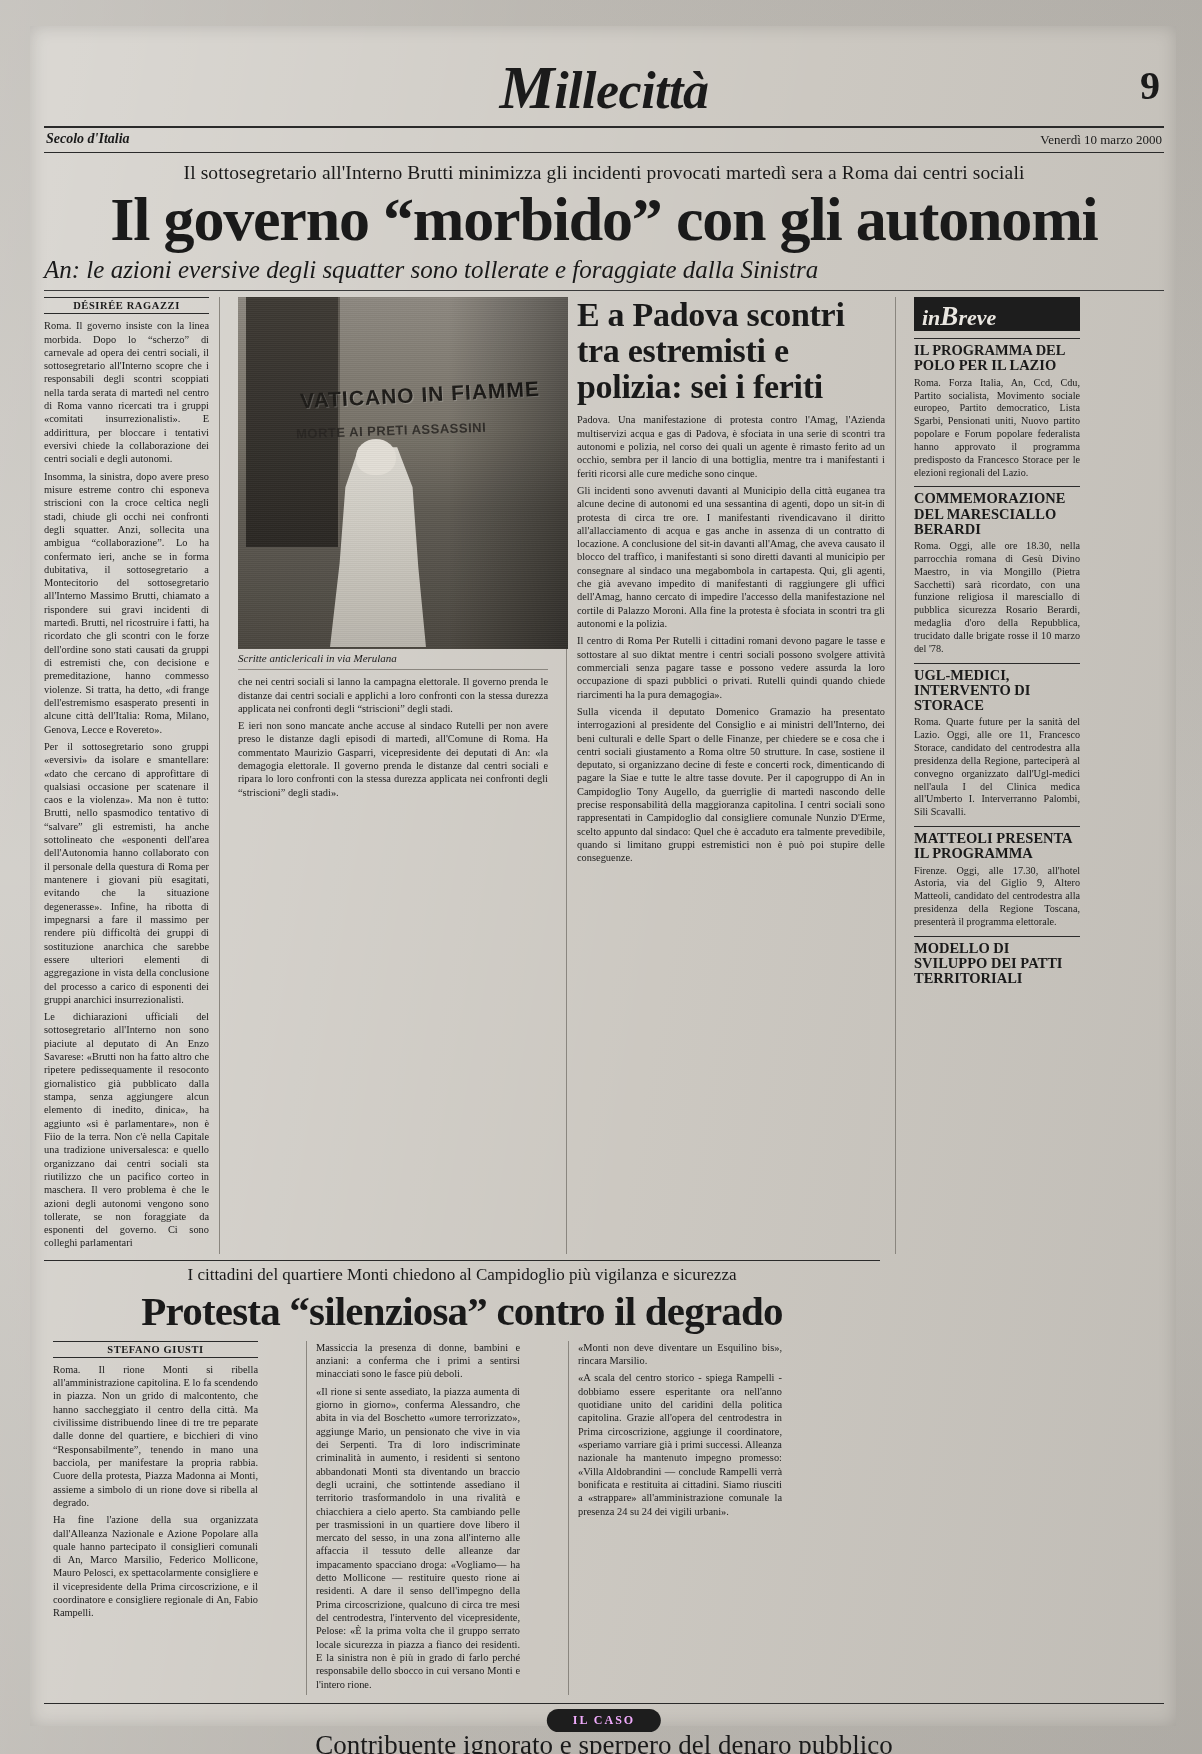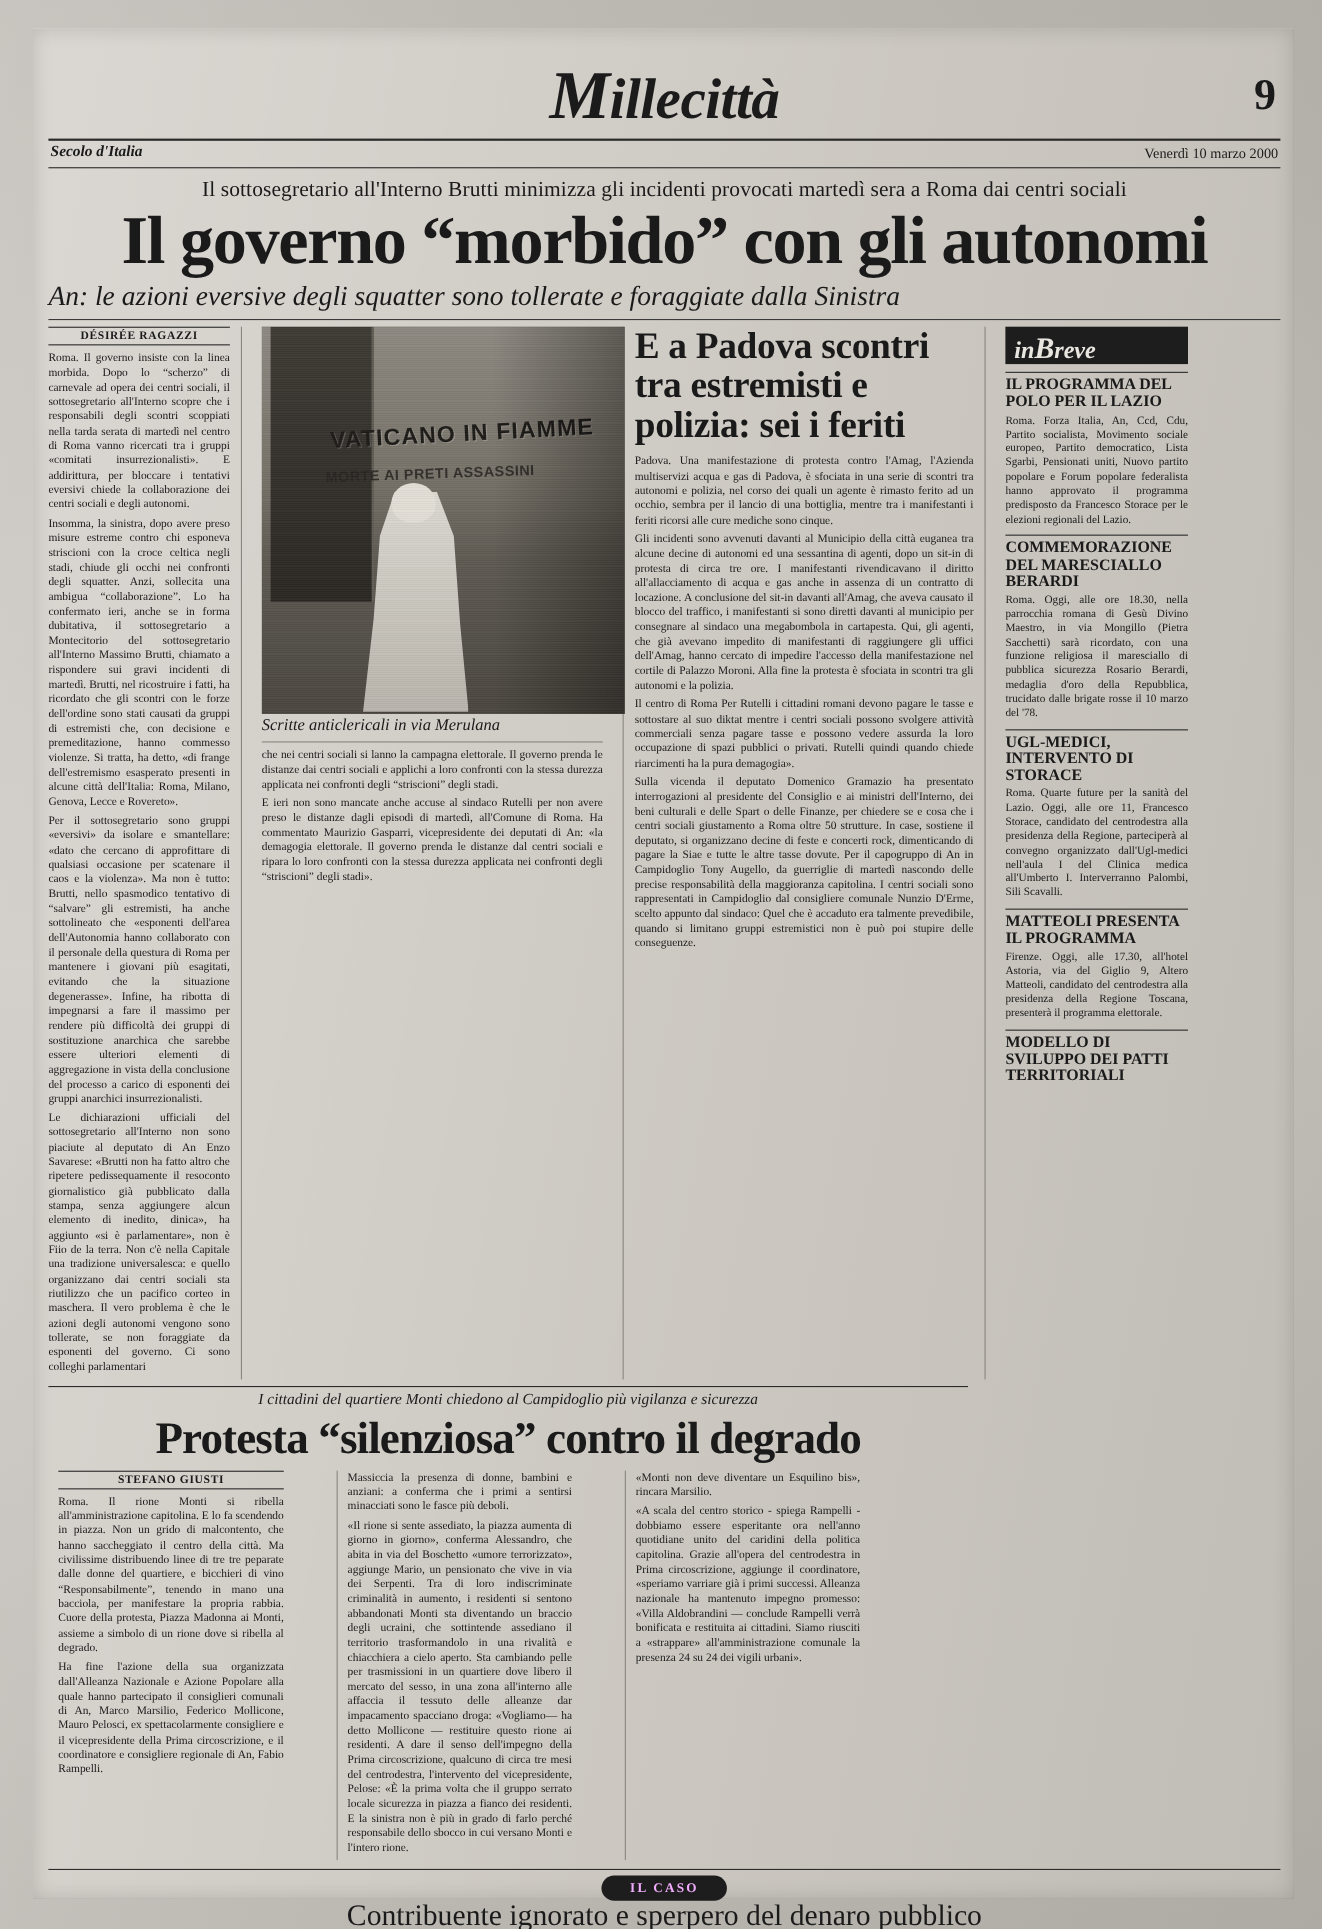--- a/index.html
+++ b/index.html
@@ -207,21 +207,21 @@
   }
   .photo .shadow {
     position: absolute; right: 0; top: 0; width: 120px; height: 352px;
     background: linear-gradient(90deg, rgba(0,0,0,0), rgba(0,0,0,0.35));
   }
   .photo .grain {
     position: absolute; inset: 0;
     background-image: repeating-linear-gradient(0deg, rgba(255,255,255,0.03) 0 1px, rgba(0,0,0,0.03) 1px 2px);
   }
   .caption {
-    font-size: 15px;
+    font-size: 11px;
     font-style: italic;
     padding: 3px 0 5px 0;
     border-bottom: 1px solid #8a867f;
     margin-bottom: 5px;
   }
 
   .sub-headline {
     font-size: 34px;
     font-weight: bold;
     line-height: 1.06;
@@ -258,22 +258,21 @@
   .brief p {
     font-size: 10.2px;
     line-height: 1.26;
     text-align: justify;
     margin: 0;
   }
 
   
   .mid-rule { border-top: 1.5px solid #2a2a2a; margin: 6px 0 4px 0; }
   .mid-kicker {
-    font-size: 14px;
-    font-style: italic;
+    font-size: 17px;
     text-align: center;
     margin: 4px 0 2px 0;
   }
   .mid-headline {
     font-size: 41px;
     font-weight: bold;
     text-align: center;
     letter-spacing: -0.8px;
     margin: 0 0 6px 0;
   }

